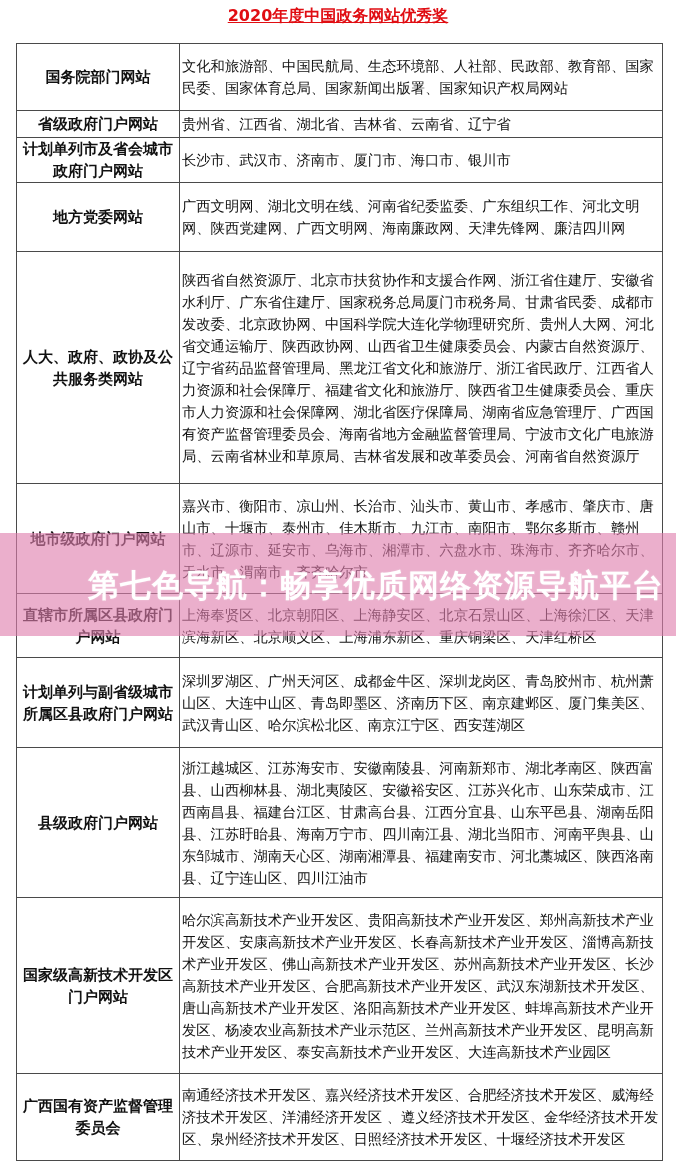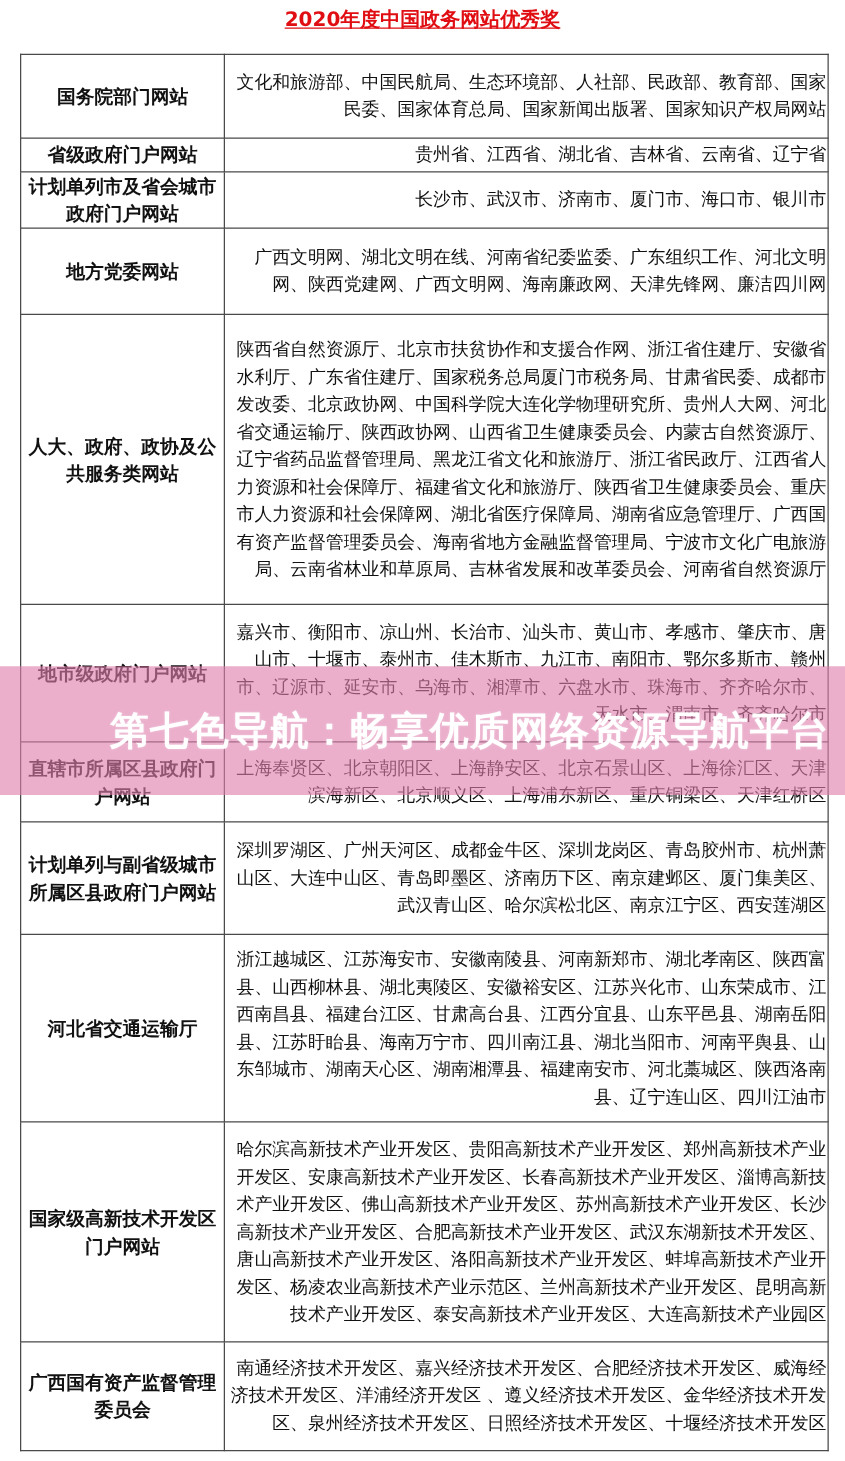--- a/index.html
+++ b/index.html
@@ -45,21 +45,21 @@
       width: 160px;
       text-align: center;
       font-weight: bold;
       font-size: 15px;
       line-height: 22px;
       padding: 0 1px;
     }
     .award-table td.list {
       font-size: 14.3px;
       line-height: 22px;
-      text-align: right;
+      text-align: left;
       word-break: break-all;
     }
     .banner {
       position: absolute;
       left: 0;
       top: 533px;
       width: 676px;
       height: 103px;
       background: rgba(222, 126, 172, 0.62);
       display: flex;
@@ -110,21 +110,21 @@
     </tr>
     <tr style="height:64px;">
       <td class="cat">直辖市所属区县政府门户网站</td>
       <td class="list">上海奉贤区、北京朝阳区、上海静安区、北京石景山区、上海徐汇区、天津滨海新区、北京顺义区、上海浦东新区、重庆铜梁区、天津红桥区</td>
     </tr>
     <tr style="height:90px;">
       <td class="cat">计划单列与副省级城市所属区县政府门户网站</td>
       <td class="list">深圳罗湖区、广州天河区、成都金牛区、深圳龙岗区、青岛胶州市、杭州萧山区、大连中山区、青岛即墨区、济南历下区、南京建邺区、厦门集美区、武汉青山区、哈尔滨松北区、南京江宁区、西安莲湖区</td>
     </tr>
     <tr style="height:150px;">
-      <td class="cat">河北省交通运输厅</td>
+      <td class="cat">县级政府门户网站</td>
       <td class="list">浙江越城区、江苏海安市、安徽南陵县、河南新郑市、湖北孝南区、陕西富县、山西柳林县、湖北夷陵区、安徽裕安区、江苏兴化市、山东荣成市、江西南昌县、福建台江区、甘肃高台县、江西分宜县、山东平邑县、湖南岳阳县、江苏盱眙县、海南万宁市、四川南江县、湖北当阳市、河南平舆县、山东邹城市、湖南天心区、湖南湘潭县、福建南安市、河北藁城区、陕西洛南县、辽宁连山区、四川江油市</td>
     </tr>
     <tr style="height:176px;">
       <td class="cat">国家级高新技术开发区门户网站</td>
       <td class="list">哈尔滨高新技术产业开发区、贵阳高新技术产业开发区、郑州高新技术产业开发区、安康高新技术产业开发区、长春高新技术产业开发区、淄博高新技术产业开发区、佛山高新技术产业开发区、苏州高新技术产业开发区、长沙高新技术产业开发区、合肥高新技术产业开发区、武汉东湖新技术开发区、唐山高新技术产业开发区、洛阳高新技术产业开发区、蚌埠高新技术产业开发区、杨凌农业高新技术产业示范区、兰州高新技术产业开发区、昆明高新技术产业开发区、泰安高新技术产业开发区、大连高新技术产业园区</td>
     </tr>
     <tr style="height:87px;">
       <td class="cat">广西国有资产监督管理委员会</td>
       <td class="list">南通经济技术开发区、嘉兴经济技术开发区、合肥经济技术开发区、威海经济技术开发区、洋浦经济开发区 、遵义经济技术开发区、金华经济技术开发区、泉州经济技术开发区、日照经济技术开发区、十堰经济技术开发区</td>
     </tr>

